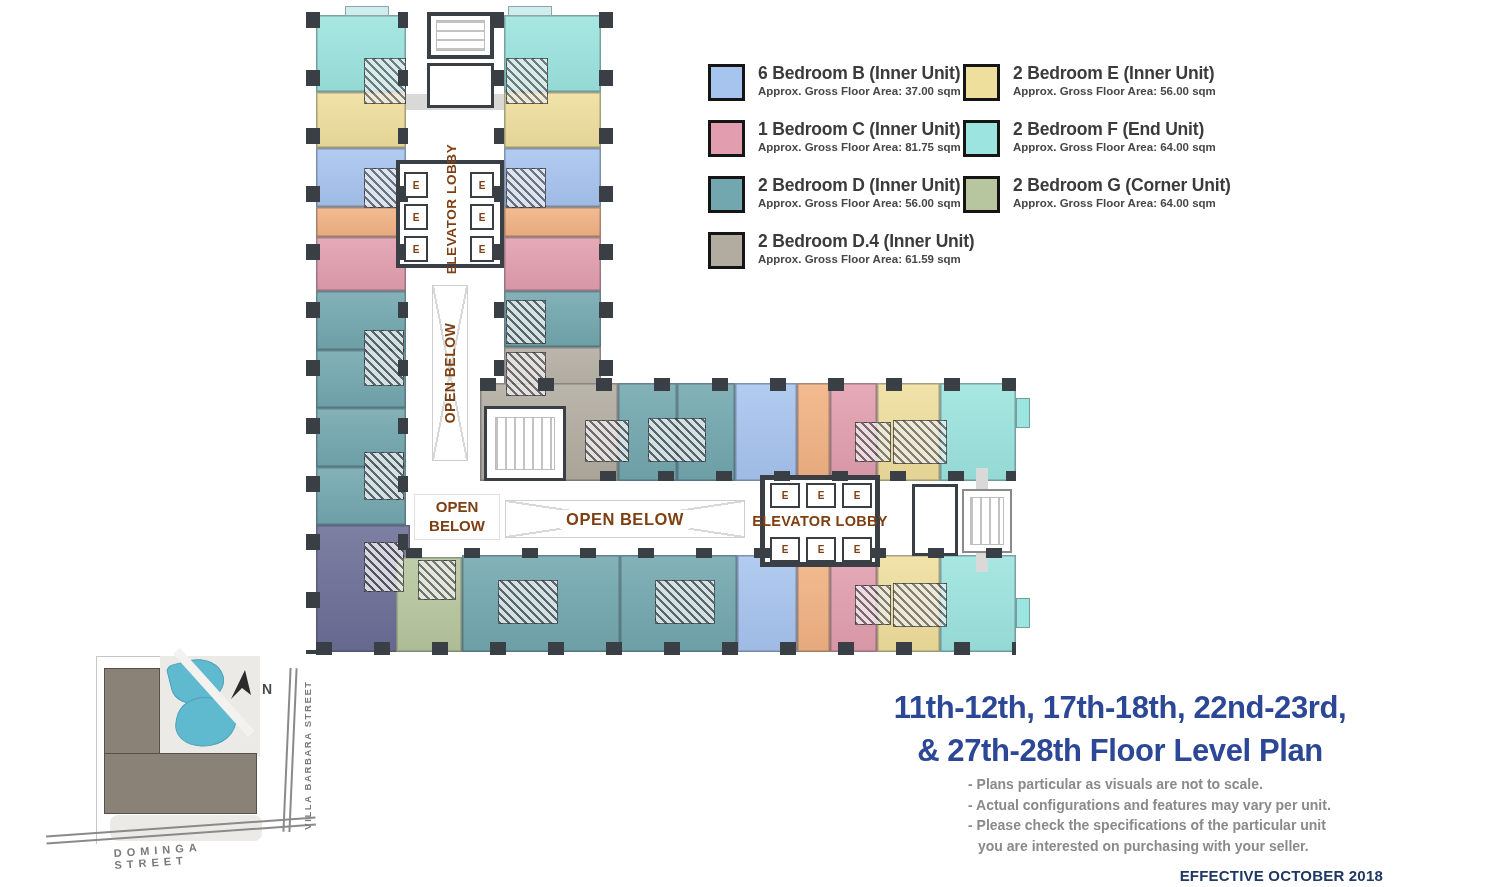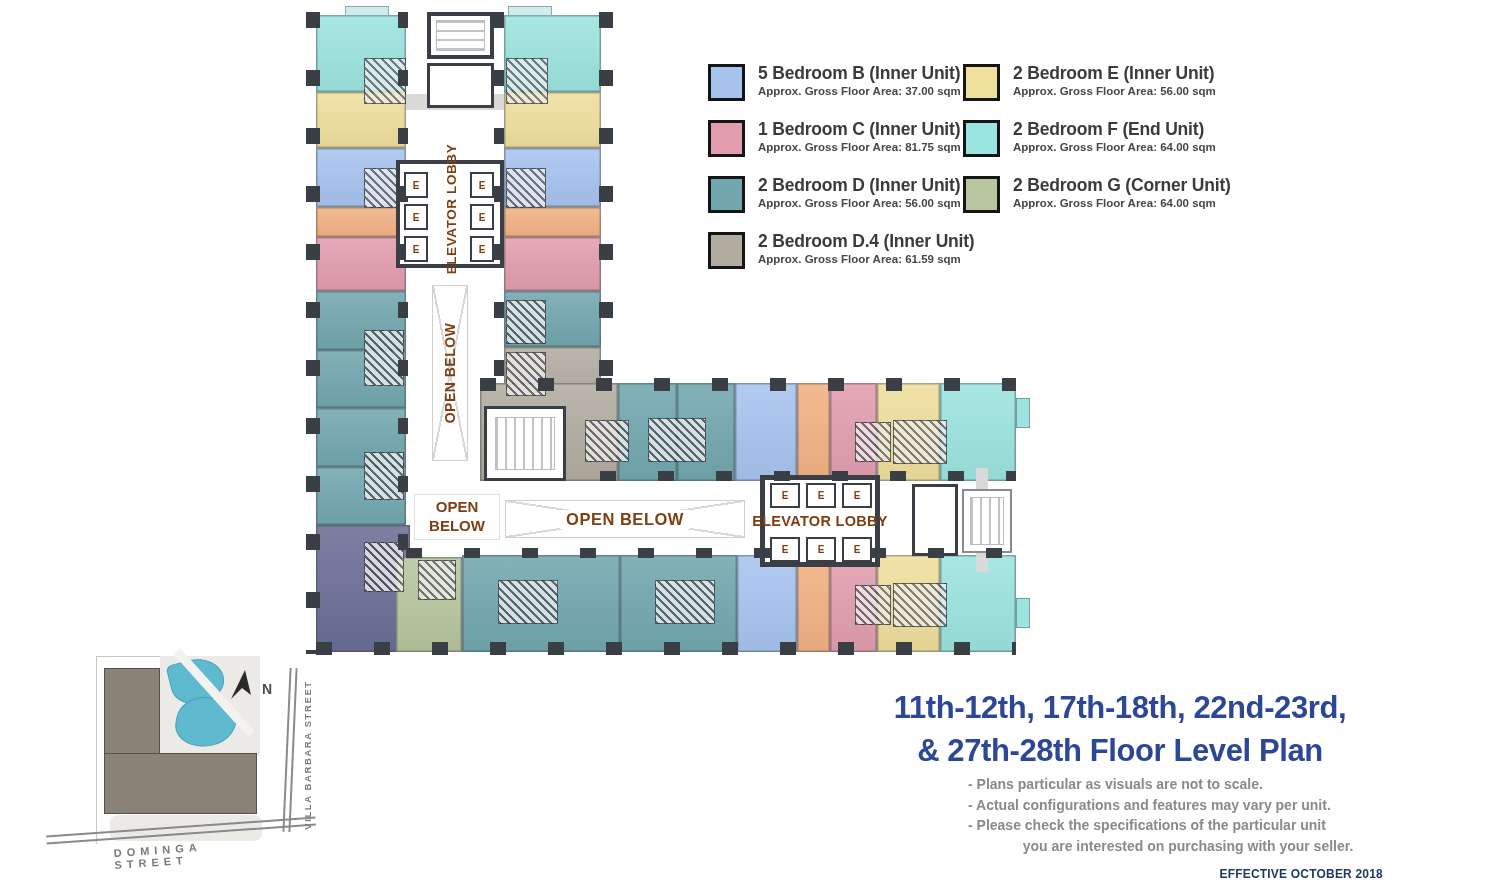--- a/index.html
+++ b/index.html
@@ -57,23 +57,23 @@
   .swatch { width:31px; height:31px; border:3px solid #151515; flex:none; }
   .legend-text { margin-left:13px; }
   .legend-label { font-size:17.5px; font-weight:bold; color:#3b3b3b; letter-spacing:-0.2px; line-height:19px; }
   .legend-area { font-size:11.5px; font-weight:bold; color:#474747; margin-top:2px; }
 
   
   #title { position:absolute; left:890px; top:686px; width:460px; text-align:center;
     color:#2b4796; font-weight:bold; font-size:31px; line-height:43px; letter-spacing:-0.4px; }
   #notes { position:absolute; left:968px; top:774px; width:430px;
     font-size:14px; font-weight:bold; color:#8a8a8a; line-height:20.5px; }
-  .note-line.indent { padding-left:10px;text-align:center; }
+  .note-line.indent { padding-left:10px; }
   #effective { position:absolute; left:1083px; top:867px; width:300px; text-align:right;
-    font-size:12px; font-weight:bold; color:#203864; letter-spacing:.2px; }
+    font-size:15px; font-weight:bold; color:#203864; letter-spacing:.2px; }
 
   
   #sitemap { position:absolute; left:0; top:0; }
   .bldg { position:absolute; background:#8a8177; border:1.5px solid #575049; box-sizing:border-box; }
   .pool { position:absolute; background:#5fb9cf; border:1px solid #4aa2b8; }
   .deck { position:absolute; background:#eceae6; }
   .plotline { position:absolute; background:#c7c7c3; }
   .street-label { position:absolute; color:#7a7a7a; font-weight:bold; }
   #street-right { position:absolute; left:286px; top:668px; width:8px; height:164px;
     border-left:2px solid #8a8a8a; border-right:2px solid #8a8a8a; transform:rotate(2.5deg); box-sizing:border-box; }
@@ -197,21 +197,21 @@
   <div class="strip v" style="left:599px;top:12px;width:14px;height:402px;"></div>
   <div class="strip h" style="left:480px;top:378px;width:536px;height:13px;"></div>
   <div class="strip h" style="left:600px;top:471px;width:416px;height:10px;"></div>
   <div class="strip h" style="left:406px;top:548px;width:610px;height:10px;"></div>
   <div class="strip h" style="left:316px;top:642px;width:700px;height:13px;"></div>
 
   <div id="legend-col-1" class="legend-col" style="left:708px;top:64px;">
       <div class="legend-item">
         <div class="swatch" style="background-color: rgb(167, 196, 239);"></div>
         <div class="legend-text">
-          <div class="legend-label">5 Bedroom B (Inner Unit)</div>
+          <div class="legend-label">6 Bedroom B (Inner Unit)</div>
           <div class="legend-area">Approx. Gross Floor Area: 37.00 sqm</div>
         </div>
       </div>
       <div class="legend-item">
         <div class="swatch" style="background-color: rgb(226, 158, 174);"></div>
         <div class="legend-text">
           <div class="legend-label">1 Bedroom C (Inner Unit)</div>
           <div class="legend-area">Approx. Gross Floor Area: 81.75 sqm</div>
         </div>
       </div>

